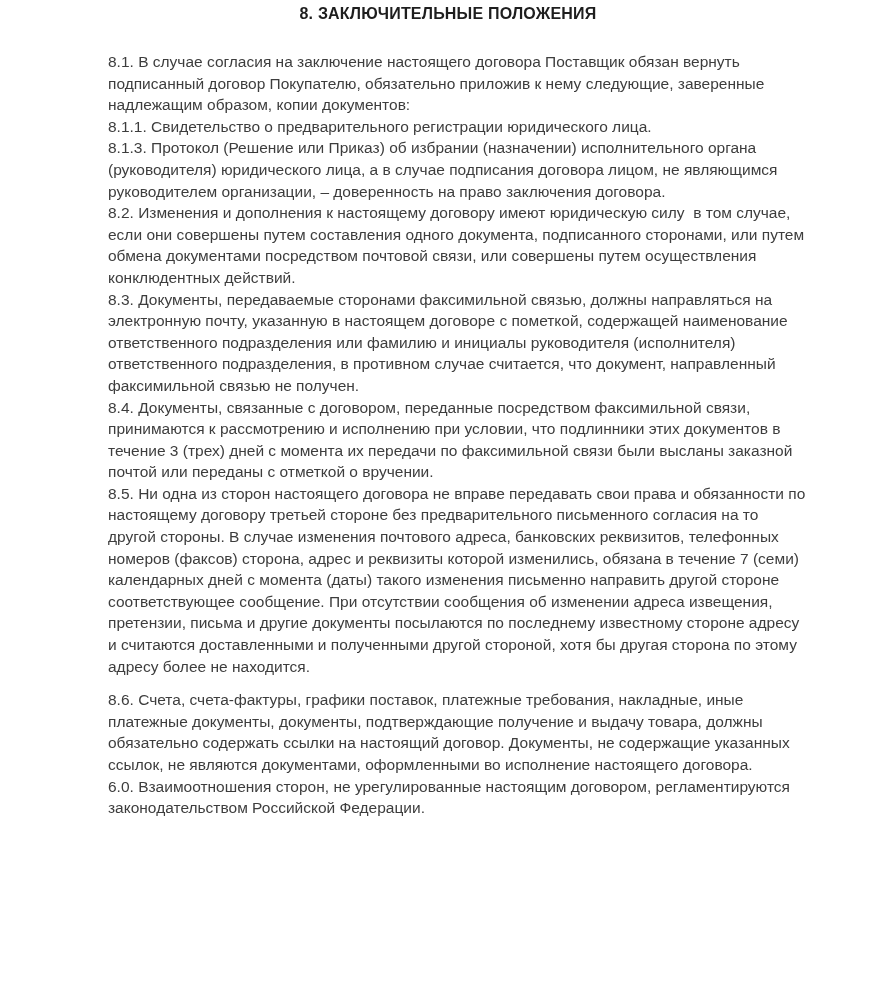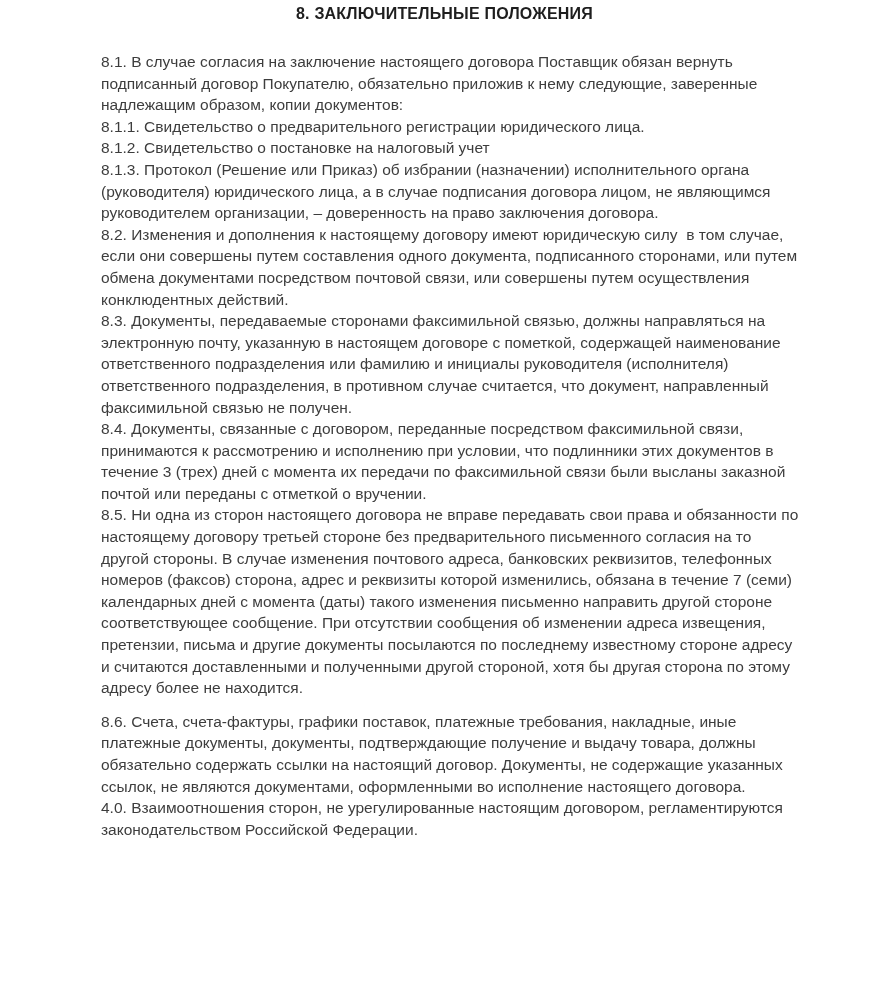--- a/index.html
+++ b/index.html
@@ -10,21 +10,21 @@
   body {
     width: 885px;
     min-height: 995px;
     font-family: "Liberation Sans", "DejaVu Sans", sans-serif;
     -webkit-font-smoothing: antialiased;
   }
   .doc {
     box-sizing: border-box;
     width: 885px;
     min-height: 995px;
-    padding: 4px 0 14px 4px;
+    padding: 4px 0 14px 11px;
   }
   .title {
     margin: 0 0 27px 0;
     text-align: center;
     font-size: 16px;
     line-height: 19px;
     font-weight: bold;
     color: #1e1e1e;
     letter-spacing: 0.2px;
   }
@@ -47,22 +47,21 @@
   }
 </style>
 </head>
 <body>
 
 <main class="doc">
   <h1 class="title">8. ЗАКЛЮЧИТЕЛЬНЫЕ ПОЛОЖЕНИЯ</h1>
   <section class="body-text">
     <p class="para">8.1. В случае согласия на заключение настоящего договора Поставщик обязан вернуть подписанный договор Покупателю, обязательно приложив к нему следующие, заверенные надлежащим образом, копии документов:</p>
     <p class="para">8.1.1. Свидетельство о предварительного регистрации юридического лица.</p>
-    <p class="para">8.1.2. Свидетельство о постановке на налоговый учет</p>
     <p class="para">8.1.3. Протокол (Решение или Приказ) об избрании (назначении) исполнительного органа (руководителя) юридического лица, а в случае подписания договора лицом, не являющимся руководителем организации, – доверенность на право заключения договора.</p>
     <p class="para">8.2. Изменения и дополнения к настоящему договору имеют юридическую силу  в том случае, если они совершены путем составления одного документа, подписанного сторонами, или путем обмена документами посредством почтовой связи, или совершены путем осуществления конклюдентных действий.</p>
     <p class="para">8.3. Документы, передаваемые сторонами факсимильной связью, должны направляться на электронную почту, указанную в настоящем договоре с пометкой, содержащей наименование ответственного подразделения или фамилию и инициалы руководителя (исполнителя) ответственного подразделения, в противном случае считается, что документ, направленный факсимильной связью не получен.</p>
     <p class="para">8.4. Документы, связанные с договором, переданные посредством факсимильной связи, принимаются к рассмотрению и исполнению при условии, что подлинники этих документов в течение 3 (трех) дней с момента их передачи по факсимильной связи были высланы заказной почтой или переданы с отметкой о вручении.</p>
     <p class="para">8.5. Ни одна из сторон настоящего договора не вправе передавать свои права и обязанности по настоящему договору третьей стороне без предварительного письменного согласия на то другой стороны. В случае изменения почтового адреса, банковских реквизитов, телефонных номеров (факсов) сторона, адрес и реквизиты которой изменились, обязана в течение 7 (семи) календарных дней с момента (даты) такого изменения письменно направить другой стороне соответствующее сообщение. При отсутствии сообщения об изменении адреса извещения, претензии, письма и другие документы посылаются по последнему известному стороне адресу и считаются доставленными и полученными другой стороной, хотя бы другая сторона по этому адресу более не находится.</p>
     <p class="para gap-above">8.6. Счета, счета-фактуры, графики поставок, платежные требования, накладные, иные платежные документы, документы, подтверждающие получение и выдачу товара, должны обязательно содержать ссылки на настоящий договор. Документы, не содержащие указанных ссылок, не являются документами, оформленными во исполнение настоящего договора.</p>
-    <p class="para">4.0. Взаимоотношения сторон, не урегулированные настоящим договором, регламентируются законодательством Российской Федерации.</p>
+    <p class="para">6.0. Взаимоотношения сторон, не урегулированные настоящим договором, регламентируются законодательством Российской Федерации.</p>
   </section>
 </main>
 
 </body></html>

